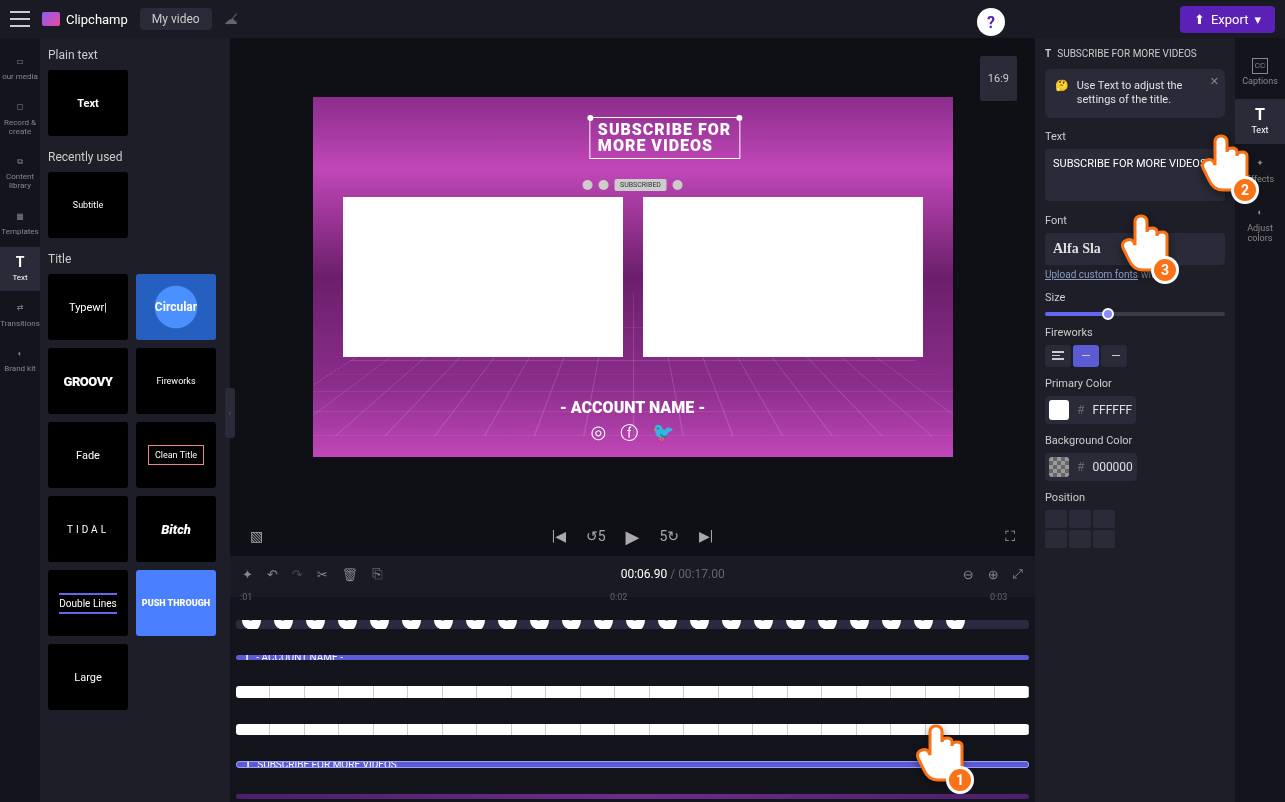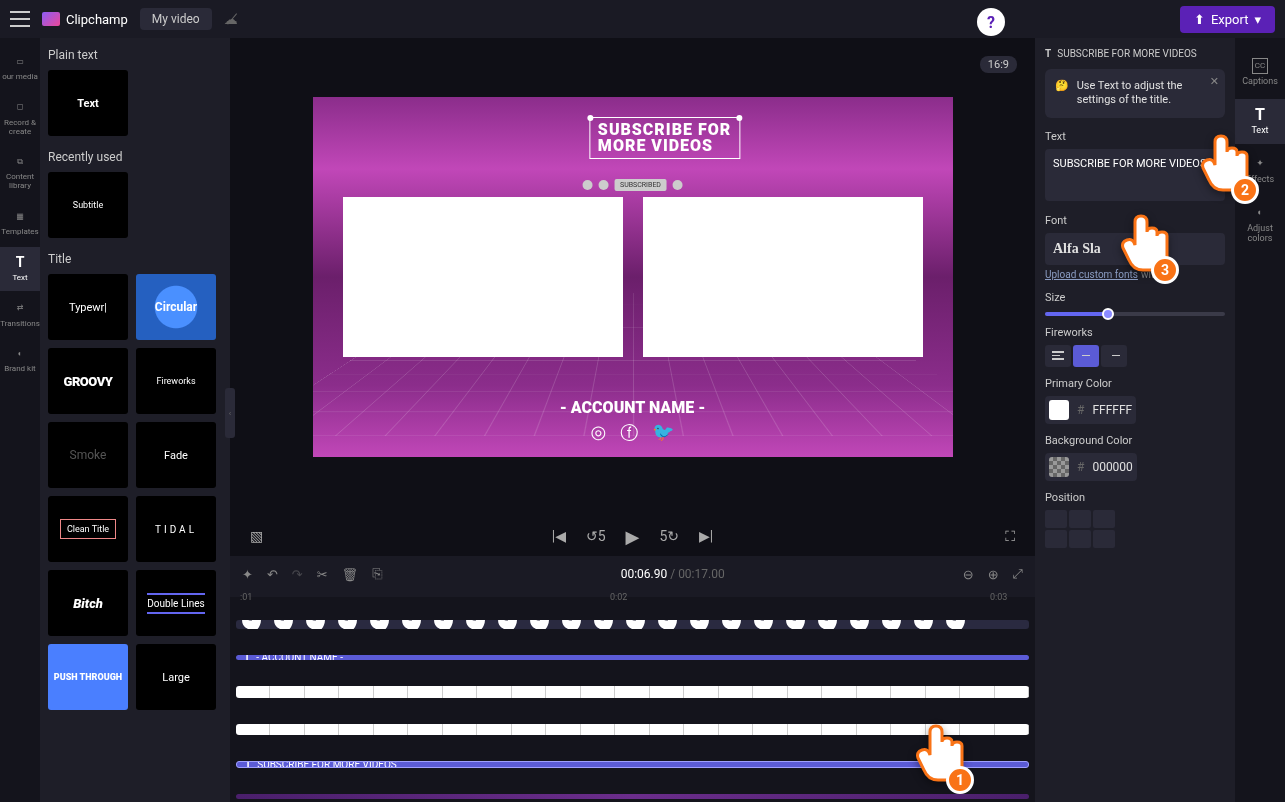--- a/index.html
+++ b/index.html
@@ -36,21 +36,21 @@
 .thumb.clean { border: 1px solid #000; }
 .thumb.clean .inner { border: 1px solid #e88; padding: 4px 6px; font-size: 9px; }
 .thumb.tidal { letter-spacing: 3px; font-size: 10px; }
 .thumb.bitch { font-style: italic; font-weight: 900; font-size: 13px; }
 .thumb.double .inner { border-top: 2px solid #6366f1; border-bottom: 2px solid #6366f1; padding: 3px 0; font-size: 10px; }
 .thumb.push { background: #4a7fff; font-weight: 900; font-size: 9px; }
 
 
 .center { flex: 1; background: #0f0f16; display: flex; flex-direction: column; position: relative; }
 .preview-area { flex: 1; display: flex; flex-direction: column; align-items: center; justify-content: center; position: relative; padding: 20px; }
-.aspect-badge { position: absolute; top: 18px; right: 18px; background: #2a2a38; padding: 2px 8px; border-radius: 8px; font-size: 11px; color: #ccc; }
+.aspect-badge { position: absolute; top: 18px; right: 18px; background: #2a2a38; padding: 16px 8px; border-radius: 2px; font-size: 11px; color: #ccc; }
 .canvas { width: 640px; height: 360px; background: linear-gradient(180deg, #8b2d8b 0%, #c147b8 20%, #6b1f6b 50%, #8b2d8b 80%, #c147b8 100%); position: relative; overflow: hidden; }
 .canvas .grid-bg { position: absolute; inset: 0; background-image: repeating-linear-gradient(90deg, rgba(255,255,255,0.15) 0 1px, transparent 1px 40px), repeating-linear-gradient(0deg, rgba(255,255,255,0.15) 0 1px, transparent 1px 30px); transform: perspective(300px) rotateX(55deg); transform-origin: center 80%; }
 .canvas-title { position: absolute; top: 20px; left: 50%; transform: translateX(-50%); color: #fff; font-weight: 900; font-size: 16px; text-align: left; font-family: "Georgia", serif; letter-spacing: 1px; line-height: 1; white-space: nowrap; margin-left: 32px; }
 .canvas-title .sel { border: 1px solid #fff; padding: 4px 8px; display: inline-block; position: relative; }
 .canvas-title .sel::before, .canvas-title .sel::after { content: ''; position: absolute; width: 6px; height: 6px; background: #fff; border-radius: 50%; }
 .canvas-title .sel::before { top: -3px; left: -3px; }
 .canvas-title .sel::after { top: -3px; right: -3px; }
 .subscribed-pill { position: absolute; top: 82px; left: 50%; transform: translateX(-50%); display: flex; gap: 6px; align-items: center; }
 .subscribed-pill .pill { background: #ccc; color: #333; font-size: 7px; padding: 2px 6px; border-radius: 2px; }
 .subscribed-pill .dot { width: 10px; height: 10px; background: #ccc; border-radius: 50%; }
@@ -198,23 +198,20 @@
         </div>
       <div class="thumb circular">
           <span>Circular</span>
         </div>
       <div class="thumb groovy">
           <span>GROOVY</span>
         </div>
       <div class="thumb">
           <span style="font-size:9px">Fireworks</span>
         </div>
-      <div class="thumb smoke">
-          <span>Smoke</span>
-        </div>
       <div class="thumb">
           <span style="font-weight:normal">Fade</span>
         </div>
       <div class="thumb clean">
           <div class="inner">Clean Title</div>
         </div>
       <div class="thumb tidal">
           <span>TIDAL</span>
         </div>
       <div class="thumb bitch">

